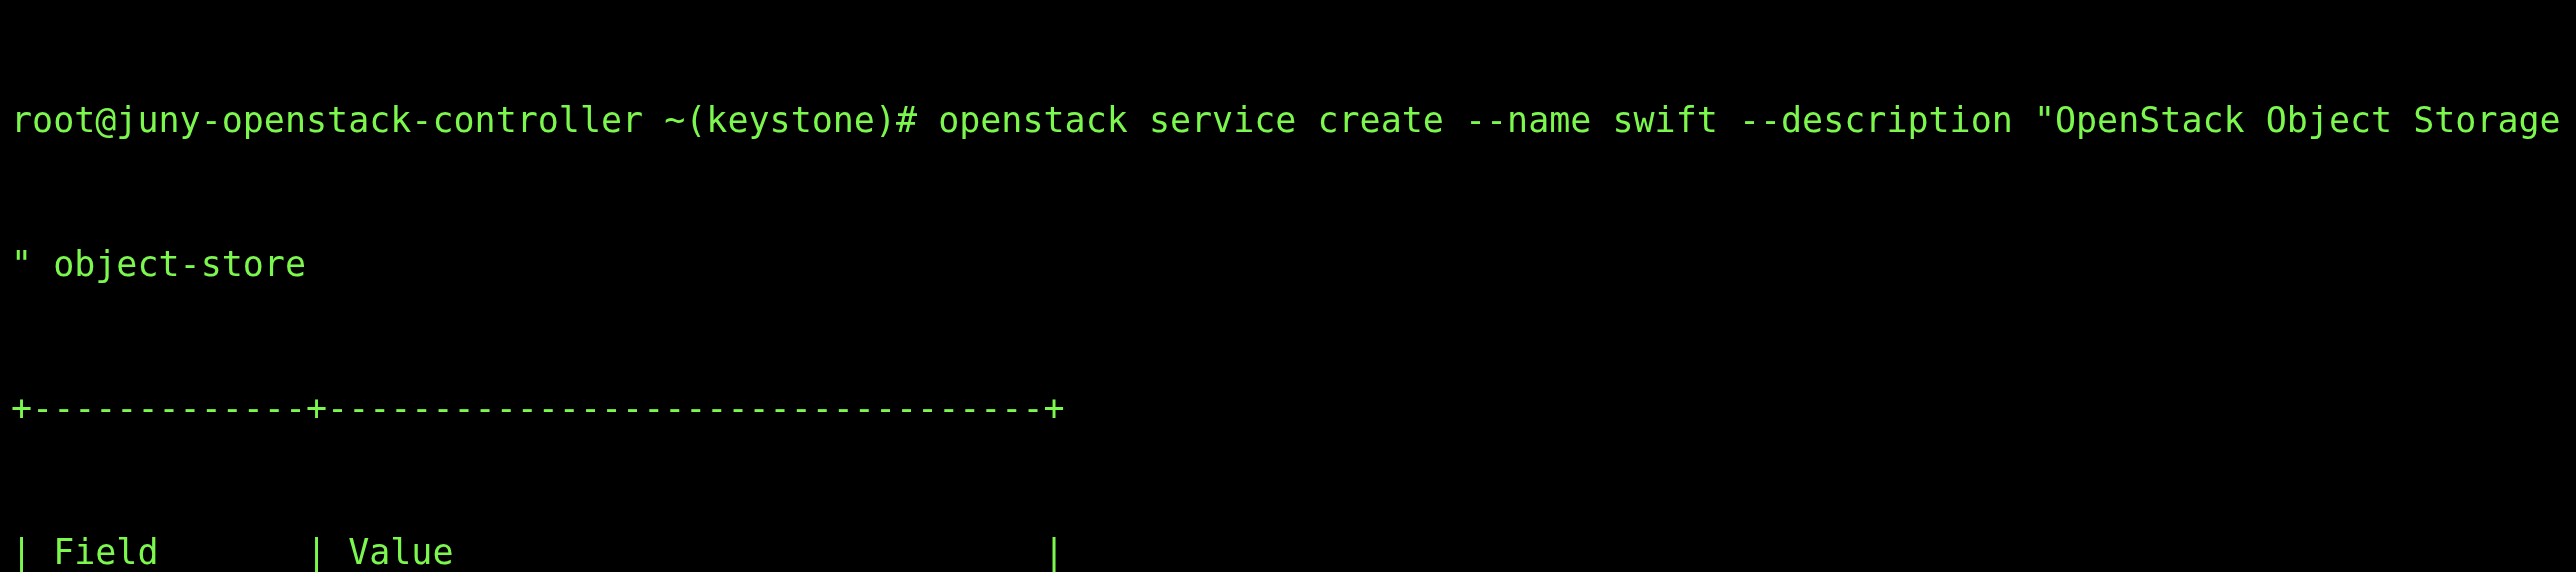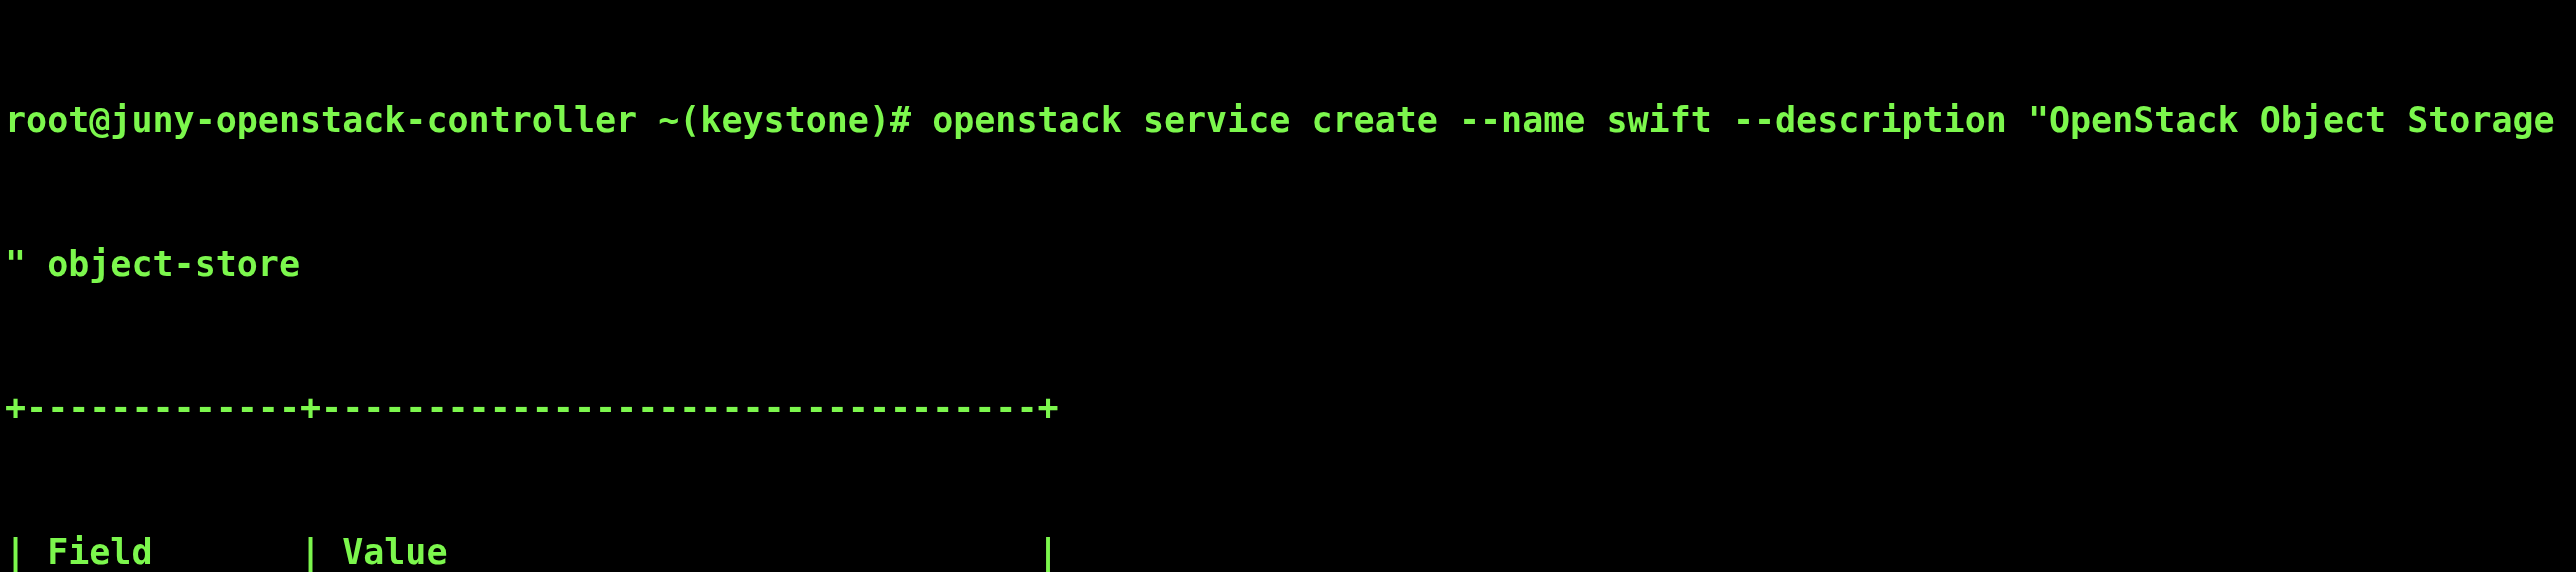--- a/index.html
+++ b/index.html
@@ -16,22 +16,21 @@
   .terminal {
     width: 2576px;
     height: 572px;
     background: var(--bg);
     color: var(--fg);
     font-family: "DejaVu Sans Mono", "Liberation Mono", monospace;
     font-size: 35px;
     line-height: 48px;
     white-space: pre;
     overflow: hidden;
-    padding-left: 5px;
-    font-weight: bold;
+    padding-left: 11px;
   }
   .line {
     height: 48px;
   }
 </style>
 </head>
 <body>
 
 <div class="terminal">
   <div class="line">root@juny-openstack-controller ~(keystone)# openstack service create --name swift --description "OpenStack Object Storage</div>

